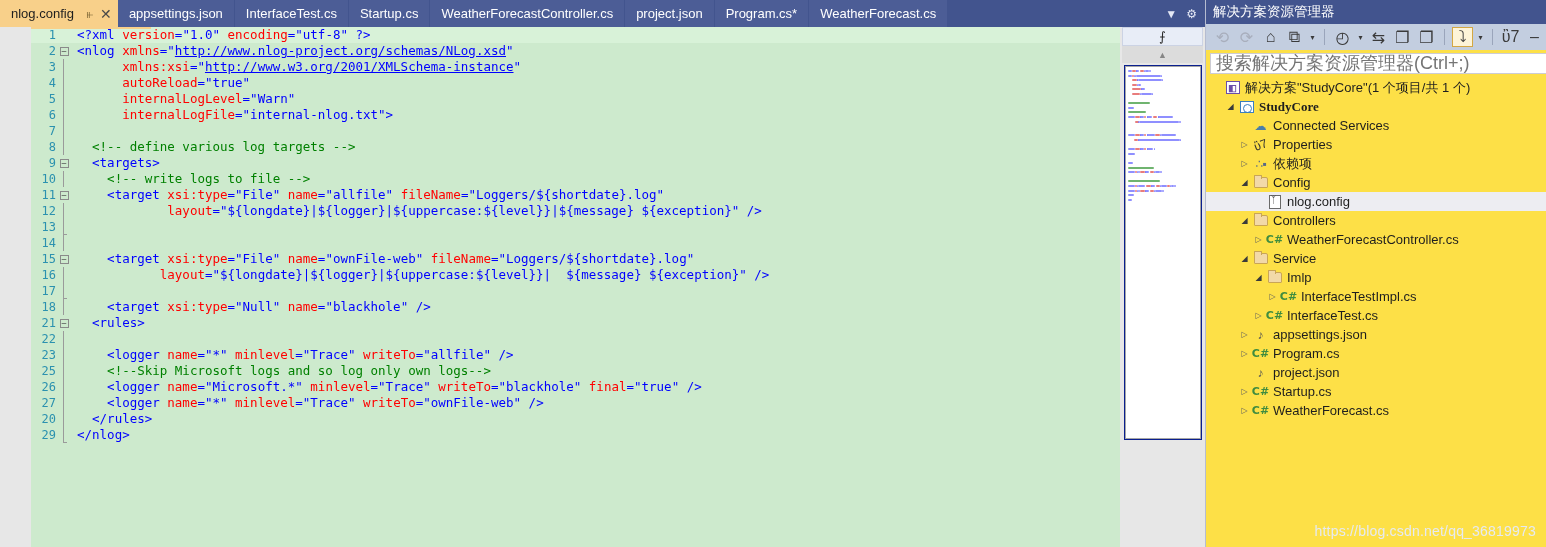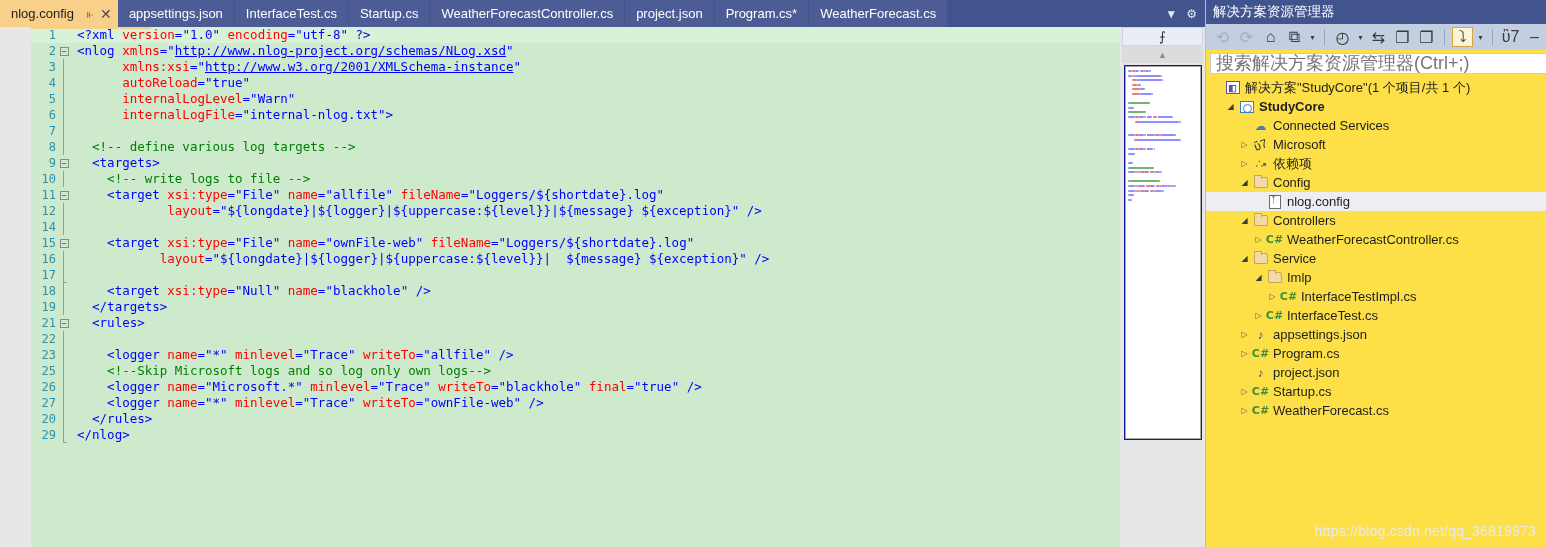--- a/index.html
+++ b/index.html
@@ -247,21 +247,21 @@
     display: flex; align-items: center; justify-content: center;
     font-size: 8px; color: #5d5d5d;
   }
   .tw.expanded { color: #3a3a3a; }
   .ticon {
     width: 19px; flex: 0 0 19px;
     display: flex; align-items: center; justify-content: center;
     margin-right: 3px;
   }
   .tlabel { line-height: 19px; }
-  .tlabel.bold { font-weight: bold; }
+  .tlabel.bold { font-weight: bold; font-family: Liberation Serif, serif; }
 
   
   .ic-folder {
     width: 14px; height: 11px;
     background: #f2d9a8;
     border: 1px solid #c9a556;
     border-radius: 1px 2px 1px 1px;
     position: relative;
   }
   .ic-folder::before {
@@ -368,26 +368,26 @@
             <div class="code-line"><span class="ln">3</span><span class="fold"><span class="fold-bar"></span></span><span class="ctext"><span class="t-plain">      </span><span class="t-attr">xmlns:xsi</span><span class="t-tag">=</span><span class="t-val">"</span><span class="t-link">http://www.w3.org/2001/XMLSchema-instance</span><span class="t-val">"</span></span></div>
             <div class="code-line"><span class="ln">4</span><span class="fold"><span class="fold-bar"></span></span><span class="ctext"><span class="t-plain">      </span><span class="t-attr">autoReload</span><span class="t-tag">=</span><span class="t-val">"true"</span></span></div>
             <div class="code-line"><span class="ln">5</span><span class="fold"><span class="fold-bar"></span></span><span class="ctext"><span class="t-plain">      </span><span class="t-attr">internalLogLevel</span><span class="t-tag">=</span><span class="t-val">"Warn"</span></span></div>
             <div class="code-line"><span class="ln">6</span><span class="fold"><span class="fold-bar"></span></span><span class="ctext"><span class="t-plain">      </span><span class="t-attr">internalLogFile</span><span class="t-tag">=</span><span class="t-val">"internal-nlog.txt"</span><span class="t-tag">&gt;</span></span></div>
             <div class="code-line"><span class="ln">7</span><span class="fold"><span class="fold-bar"></span></span><span class="ctext"></span></div>
             <div class="code-line"><span class="ln">8</span><span class="fold"><span class="fold-bar"></span></span><span class="ctext"><span class="t-cmt">  &lt;!-- define various log targets --&gt;</span></span></div>
             <div class="code-line"><span class="ln">9</span><span class="fold"><span class="fold-box">−</span></span><span class="ctext"><span class="t-tag">  &lt;targets&gt;</span></span></div>
             <div class="code-line"><span class="ln">10</span><span class="fold"><span class="fold-bar"></span></span><span class="ctext"><span class="t-cmt">    &lt;!-- write logs to file --&gt;</span></span></div>
             <div class="code-line"><span class="ln">11</span><span class="fold"><span class="fold-box">−</span></span><span class="ctext"><span class="t-tag">    &lt;target </span><span class="t-attr">xsi:type</span><span class="t-tag">=</span><span class="t-val">"File"</span><span class="t-plain"> </span><span class="t-attr">name</span><span class="t-tag">=</span><span class="t-val">"allfile"</span><span class="t-plain"> </span><span class="t-attr">fileName</span><span class="t-tag">=</span><span class="t-val">"Loggers/${shortdate}.log"</span></span></div>
             <div class="code-line"><span class="ln">12</span><span class="fold"><span class="fold-bar"></span></span><span class="ctext"><span class="t-plain">            </span><span class="t-attr">layout</span><span class="t-tag">=</span><span class="t-val">"${longdate}|${logger}|${uppercase:${level}}|${message} ${exception}"</span><span class="t-tag"> /&gt;</span></span></div>
+            <div class="code-line"><span class="ln">13</span><span class="fold"><span class="fold-bar end"></span></span><span class="ctext"></span></div>
             <div class="code-line"><span class="ln">14</span><span class="fold"><span class="fold-bar"></span></span><span class="ctext"></span></div>
             <div class="code-line"><span class="ln">15</span><span class="fold"><span class="fold-box">−</span></span><span class="ctext"><span class="t-tag">    &lt;target </span><span class="t-attr">xsi:type</span><span class="t-tag">=</span><span class="t-val">"File"</span><span class="t-plain"> </span><span class="t-attr">name</span><span class="t-tag">=</span><span class="t-val">"ownFile-web"</span><span class="t-plain"> </span><span class="t-attr">fileName</span><span class="t-tag">=</span><span class="t-val">"Loggers/${shortdate}.log"</span></span></div>
             <div class="code-line"><span class="ln">16</span><span class="fold"><span class="fold-bar"></span></span><span class="ctext"><span class="t-plain">           </span><span class="t-attr">layout</span><span class="t-tag">=</span><span class="t-val">"${longdate}|${logger}|${uppercase:${level}}|  ${message} ${exception}"</span><span class="t-tag"> /&gt;</span></span></div>
             <div class="code-line"><span class="ln">17</span><span class="fold"><span class="fold-bar end"></span></span><span class="ctext"></span></div>
             <div class="code-line"><span class="ln">18</span><span class="fold"><span class="fold-bar"></span></span><span class="ctext"><span class="t-tag">    &lt;target </span><span class="t-attr">xsi:type</span><span class="t-tag">=</span><span class="t-val">"Null"</span><span class="t-plain"> </span><span class="t-attr">name</span><span class="t-tag">=</span><span class="t-val">"blackhole"</span><span class="t-tag"> /&gt;</span></span></div>
-            <div class="code-line"><span class="ln">19</span><span class="fold"><span class="fold-bar"></span></span><span class="ctext"><span class="t-tag">  &lt;/targets&gt;</span></span></div>
             <div class="code-line"><span class="ln">21</span><span class="fold"><span class="fold-box">−</span></span><span class="ctext"><span class="t-tag">  &lt;rules&gt;</span></span></div>
             <div class="code-line"><span class="ln">22</span><span class="fold"><span class="fold-bar"></span></span></div>
             <div class="code-line"><span class="ln">23</span><span class="fold"><span class="fold-bar"></span></span><span class="ctext"><span class="t-tag">    &lt;logger </span><span class="t-attr">name</span><span class="t-tag">=</span><span class="t-val">"*"</span><span class="t-plain"> </span><span class="t-attr">minlevel</span><span class="t-tag">=</span><span class="t-val">"Trace"</span><span class="t-plain"> </span><span class="t-attr">writeTo</span><span class="t-tag">=</span><span class="t-val">"allfile"</span><span class="t-tag"> /&gt;</span></span></div>
             <div class="code-line"><span class="ln">25</span><span class="fold"><span class="fold-bar"></span></span><span class="ctext"><span class="t-cmt">    &lt;!--Skip Microsoft logs and so log only own logs--&gt;</span></span></div>
             <div class="code-line"><span class="ln">26</span><span class="fold"><span class="fold-bar"></span></span><span class="ctext"><span class="t-tag">    &lt;logger </span><span class="t-attr">name</span><span class="t-tag">=</span><span class="t-val">"Microsoft.*"</span><span class="t-plain"> </span><span class="t-attr">minlevel</span><span class="t-tag">=</span><span class="t-val">"Trace"</span><span class="t-plain"> </span><span class="t-attr">writeTo</span><span class="t-tag">=</span><span class="t-val">"blackhole"</span><span class="t-plain"> </span><span class="t-attr">final</span><span class="t-tag">=</span><span class="t-val">"true"</span><span class="t-tag"> /&gt;</span></span></div>
             <div class="code-line"><span class="ln">27</span><span class="fold"><span class="fold-bar"></span></span><span class="ctext"><span class="t-tag">    &lt;logger </span><span class="t-attr">name</span><span class="t-tag">=</span><span class="t-val">"*"</span><span class="t-plain"> </span><span class="t-attr">minlevel</span><span class="t-tag">=</span><span class="t-val">"Trace"</span><span class="t-plain"> </span><span class="t-attr">writeTo</span><span class="t-tag">=</span><span class="t-val">"ownFile-web"</span><span class="t-tag"> /&gt;</span></span></div>
             <div class="code-line"><span class="ln">20</span><span class="fold"><span class="fold-bar"></span></span><span class="ctext"><span class="t-tag">  &lt;/rules&gt;</span></span></div>
             <div class="code-line"><span class="ln">29</span><span class="fold"><span class="fold-bar end"></span></span><span class="ctext"><span class="t-tag">&lt;/nlog&gt;</span></span></div>
           </div>
       </div>
@@ -558,21 +558,21 @@
           <span class="ticon">
             <span class="ic-cloud">☁</span>
           </span>
           <span class="tlabel">Connected Services</span>
         </div>
         <div class="tree-row" style="padding-left: 32px;">
           <span class="tw">▷</span>
           <span class="ticon">
             <span class="ic-wrench">ὒ7</span>
           </span>
-          <span class="tlabel">Microsoft</span>
+          <span class="tlabel">Properties</span>
         </div>
         <div class="tree-row" style="padding-left: 32px;">
           <span class="tw">▷</span>
           <span class="ticon">
             <span class="ic-deps">∴▪</span>
           </span>
           <span class="tlabel">依赖项</span>
         </div>
         <div class="tree-row" style="padding-left: 32px;">
           <span class="tw expanded">◢</span>

